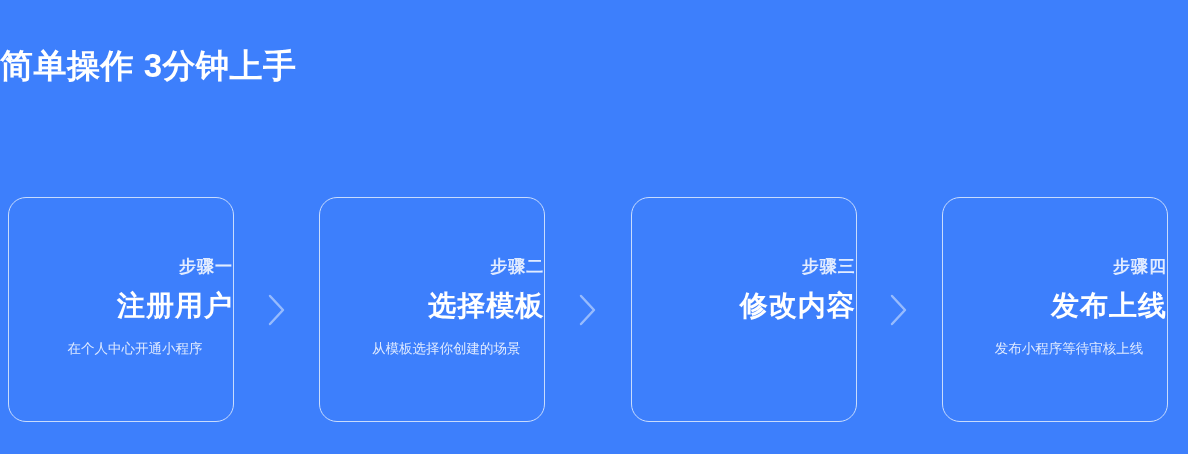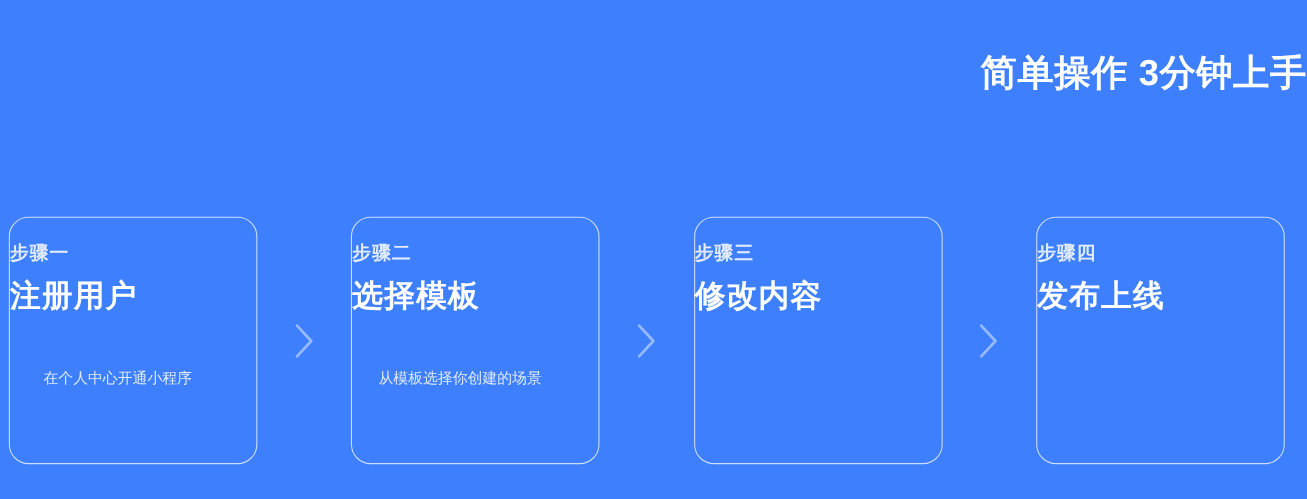--- a/index.html
+++ b/index.html
@@ -18,21 +18,21 @@
     width: 1188px;
     height: 454px;
     background: #3d7ffc;
     box-sizing: border-box;
   }
   .page-title {
     position: absolute;
     top: 44px;
     left: 0;
     width: 1188px;
-    text-align: right;
+    text-align: left;
     color: #ffffff;
     font-size: 33px;
     font-weight: 700;
     letter-spacing: 0.5px;
     line-height: 44px;
     white-space: nowrap;
   }
   .steps-row {
     position: absolute;
     top: 197px;
@@ -47,23 +47,23 @@
   .step-card {
     position: relative;
     width: 226px;
     height: 225px;
     box-sizing: border-box;
     border: 1px solid #c9dcfd;
     border-radius: 18px;
     background: transparent;
     display: flex;
     flex-direction: column;
-    align-items: flex-start;
+    align-items: flex-end;
     justify-content: flex-start;
-    padding-top: 21px;
+    padding-top: 58px;
     flex: 0 0 auto;
   }
   .step-index {
     color: #e2ecff;
     font-size: 17px;
     font-weight: 700;
     line-height: 22px;
     letter-spacing: 1px;
     margin-bottom: 12px;
     white-space: nowrap;
@@ -78,21 +78,20 @@
     white-space: nowrap;
   }
   .step-desc {
     color: #dfeaff;
     font-size: 13.5px;
     font-weight: 400;
     line-height: 22px;
     text-align: center;
     width: 196px;
     word-break: break-all;
-    margin-top: 32px;
   }
   .chevron {
     flex: 0 0 auto;
     width: 36px;
     height: 225px;
     display: flex;
     align-items: center;
     justify-content: center;
     margin-top: 0;
   }
@@ -147,16 +146,17 @@
       <span>
         <svg width="22" height="34" viewBox="0 0 22 34" fill="none" xmlns="http://www.w3.org/2000/svg">
           <path d="M4 3 L17 17 L4 31" stroke="#cfe0ff" stroke-width="2.4" stroke-linecap="round" stroke-linejoin="round" fill="none"></path>
         </svg>
       </span>
     </div>
 
     <div class="step-card">
       <div class="step-index">步骤四</div>
       <div class="step-title">发布上线</div>
+      <div class="step-desc">发布小程序等待审核上线</div>
     </div>
 
   </div>
 </div>
 
 </body></html>

